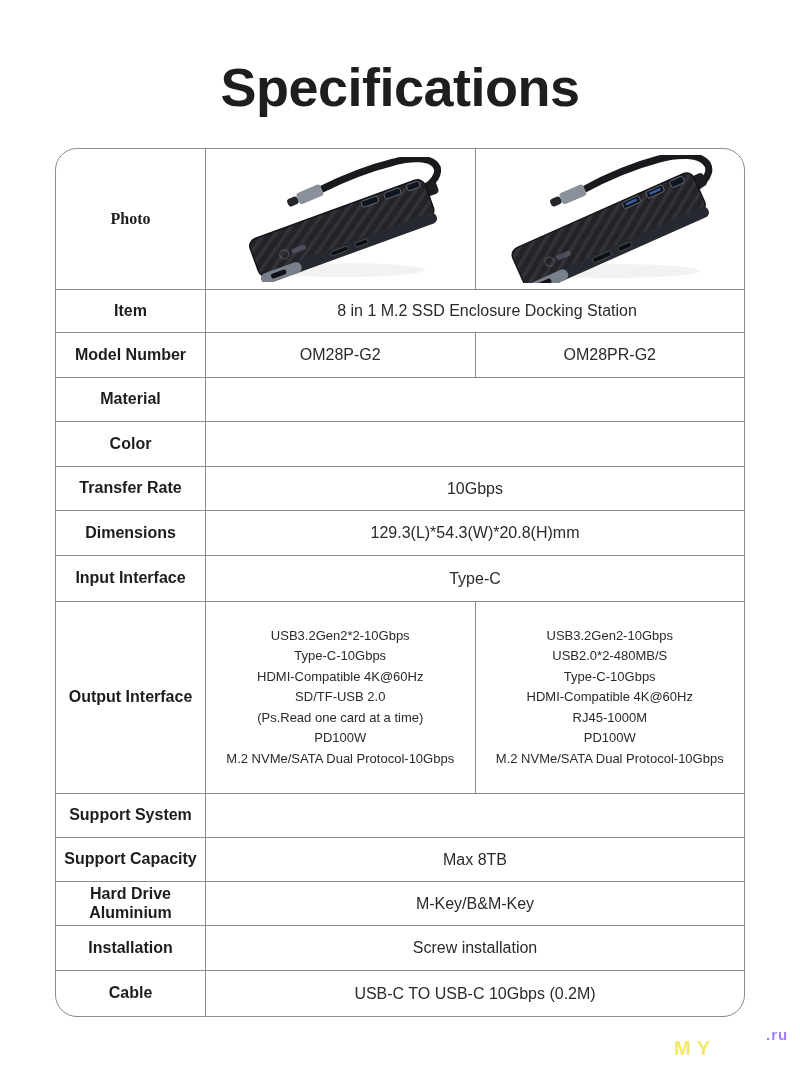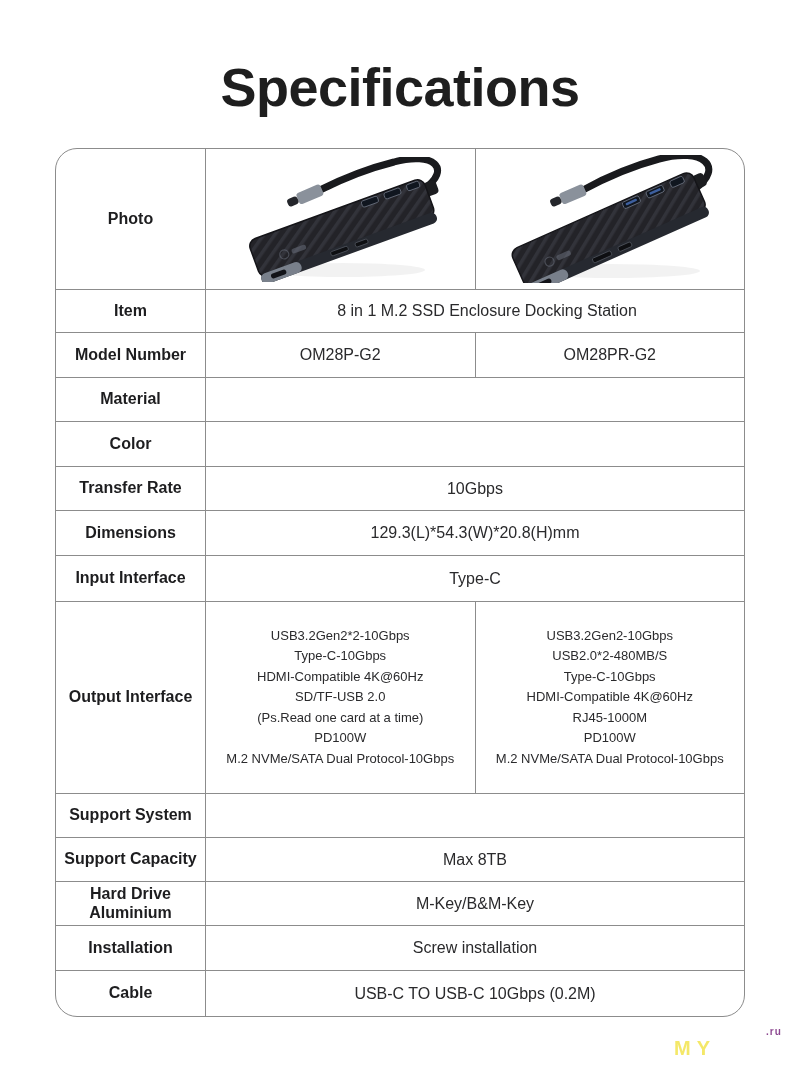--- a/index.html
+++ b/index.html
@@ -40,21 +40,21 @@
     font-weight:700;font-size:16px;line-height:1.18;
     color:var(--label-ink);
     padding:2px 8px;
   }
   .val{
     flex:1 1 0;
     font-size:16px;color:var(--value-ink);
     padding:2px 10px;
   }
   .split + .split{border-left:1px solid var(--border);}
-  .r-photo{height:140px;}
+  .r-photo{height:140px;font-family:Liberation Serif, serif;}
   .r-item{height:43px;gap:24px;}
   .r-model{height:45px;}
   .r-material{height:44px;}
   .r-color{height:45px;gap:8px;}
   .r-transfer{height:44px;}
   .r-dimensions{height:45px;}
   .r-input{height:46px;}
   .r-output{height:192px;}
   .r-supsys{height:44px;}
   .r-supcap{height:44px;}
@@ -66,22 +66,22 @@
     font-size:13px;line-height:20.5px;color:var(--value-ink);
   }
   .photo-cell{padding:0;}
   .watermark-my{
     position:absolute;left:674px;top:1037px;
     font-size:20px;font-weight:700;letter-spacing:6px;
     color:#f3e44e;opacity:0.85;
   }
   .watermark-ru{
     position:absolute;left:766px;top:1026px;
-    font-size:10px;font-weight:700;letter-spacing:1px;
-    color:#701a75;opacity:0.8;
+    font-size:15px;font-weight:700;letter-spacing:1px;
+    color:#8b5cf6;opacity:0.8;
   }
 </style>
 </head>
 <body>
 
 <div class="page">
 
   <h1 class="title">Specifications</h1>
 
   <div class="spec-table">

